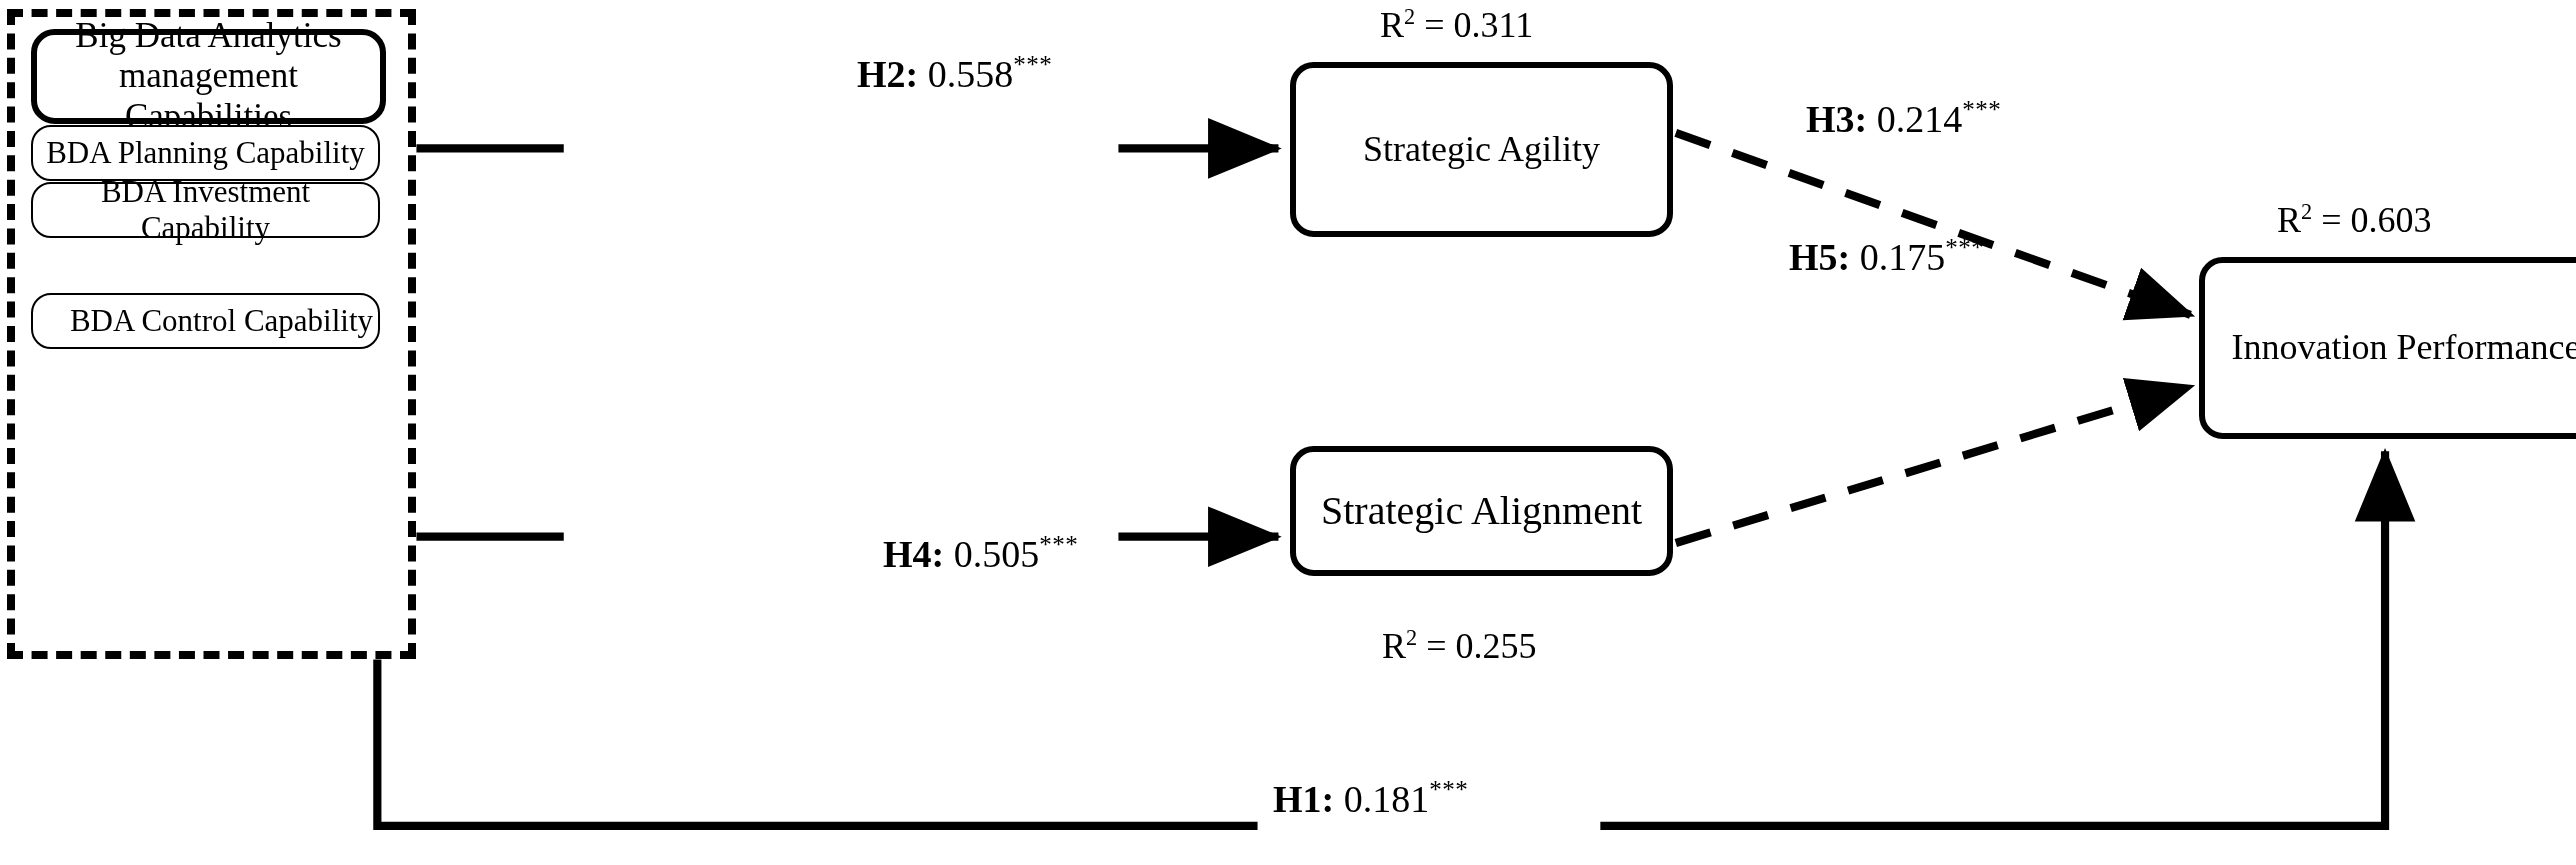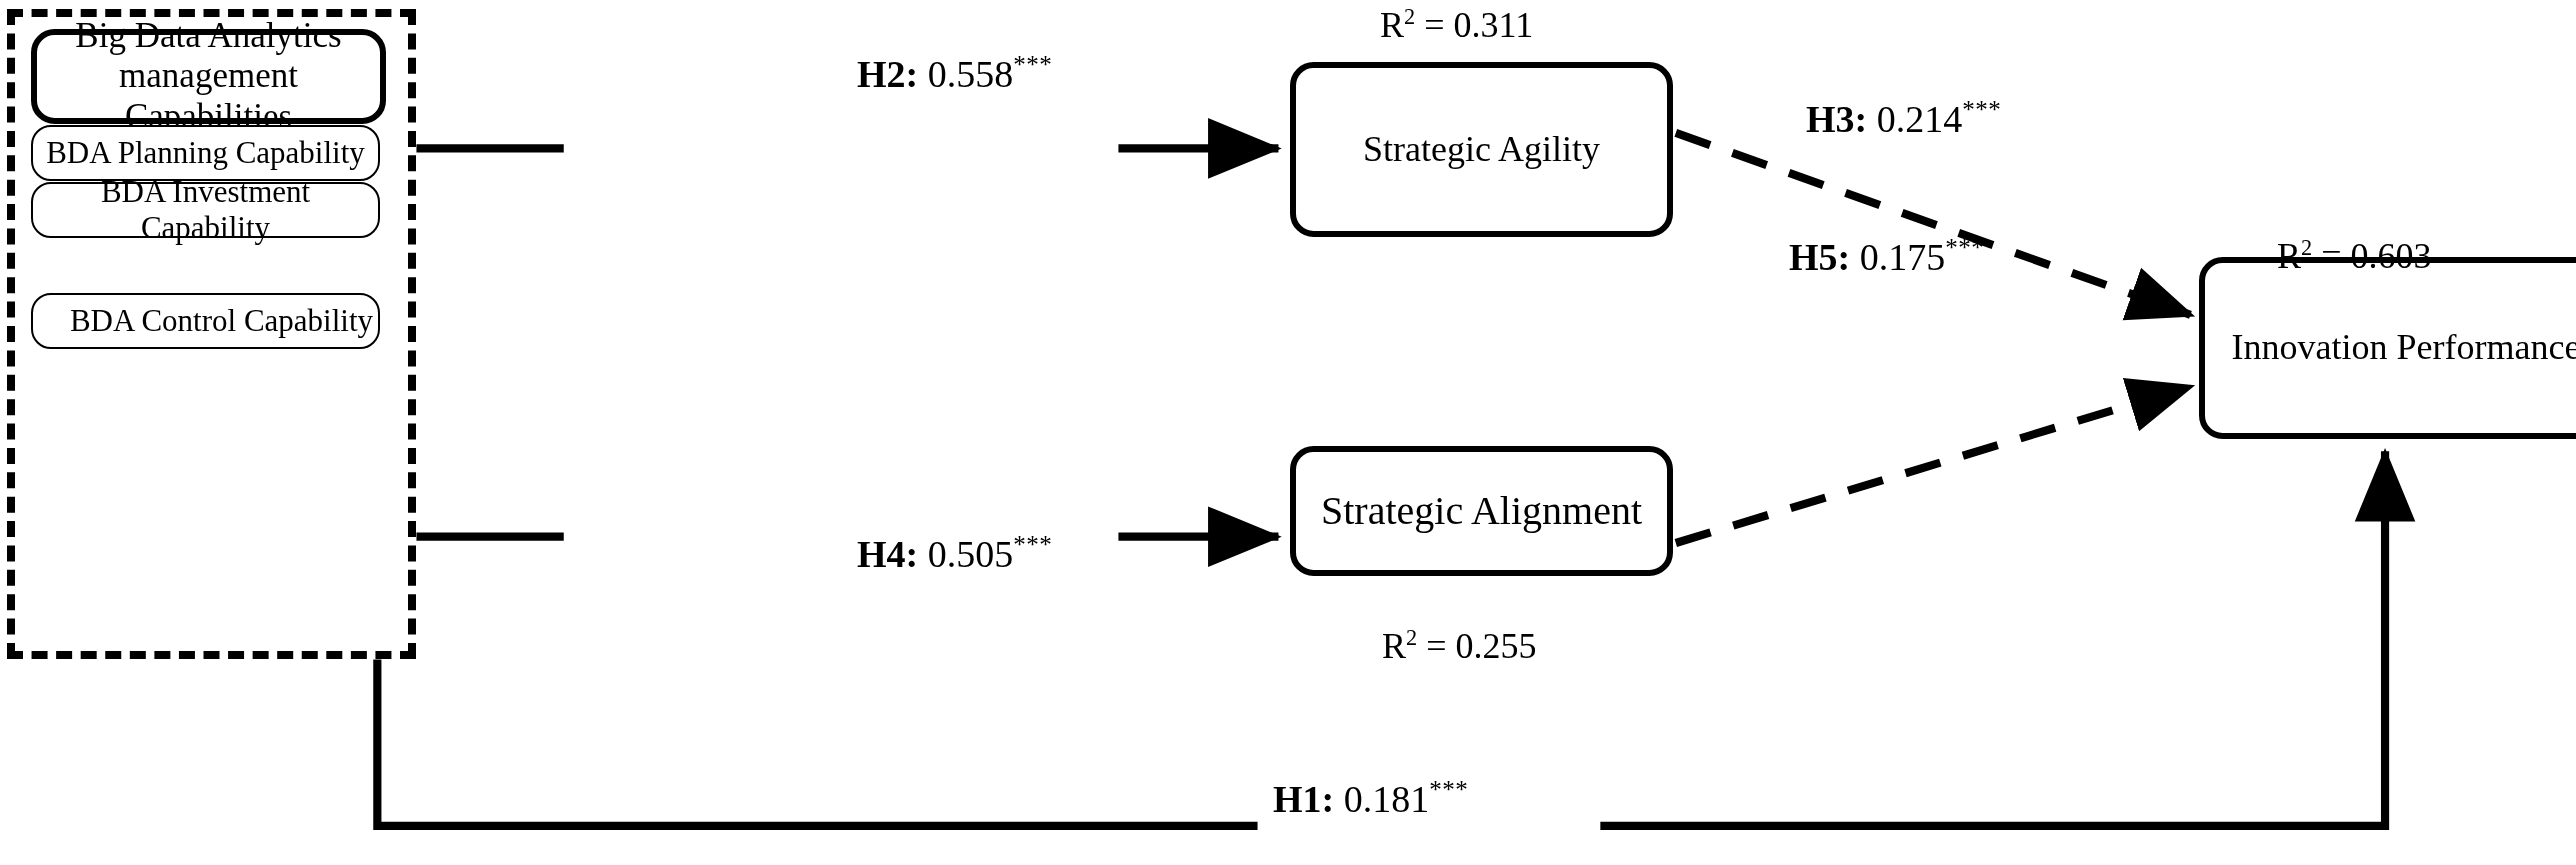--- a/index.html
+++ b/index.html
@@ -74,24 +74,24 @@
   }
   .r2 { font-size: 36px; }
   .r2 sup { font-size: 0.62em; vertical-align: super; line-height: 0; }
 
   .hyp { font-size: 38px; }
   .hyp .hname { font-weight: bold; }
   .hyp .stars { font-size: 0.66em; vertical-align: super; line-height: 0; letter-spacing: 0.5px; }
 
   #r2-agility   { left: 1380px; top: 7.3px;   }
   #r2-align     { left: 1382px; top: 628px; }
-  #r2-innov     { left: 2277px; top: 202px; margin-top: 36px; }
+  #r2-innov     { left: 2277px; top: 202px; }
 
   #lbl-h2 { left: 857px;  top: 55px;  }
-  #lbl-h4 { left: 857px;  top: 535px; }
+  #lbl-h4 { left: 883px;  top: 535px; }
   #lbl-h3 { left: 1806px; top: 100px; }
   #lbl-h5 { left: 1789px; top: 238px; }
   #lbl-h1 { left: 1273px; top: 780px; }
 </style>
 </head>
 <body>
 
 <div id="canvas">
 
   <svg class="layer" viewBox="0 0 2833 952">

